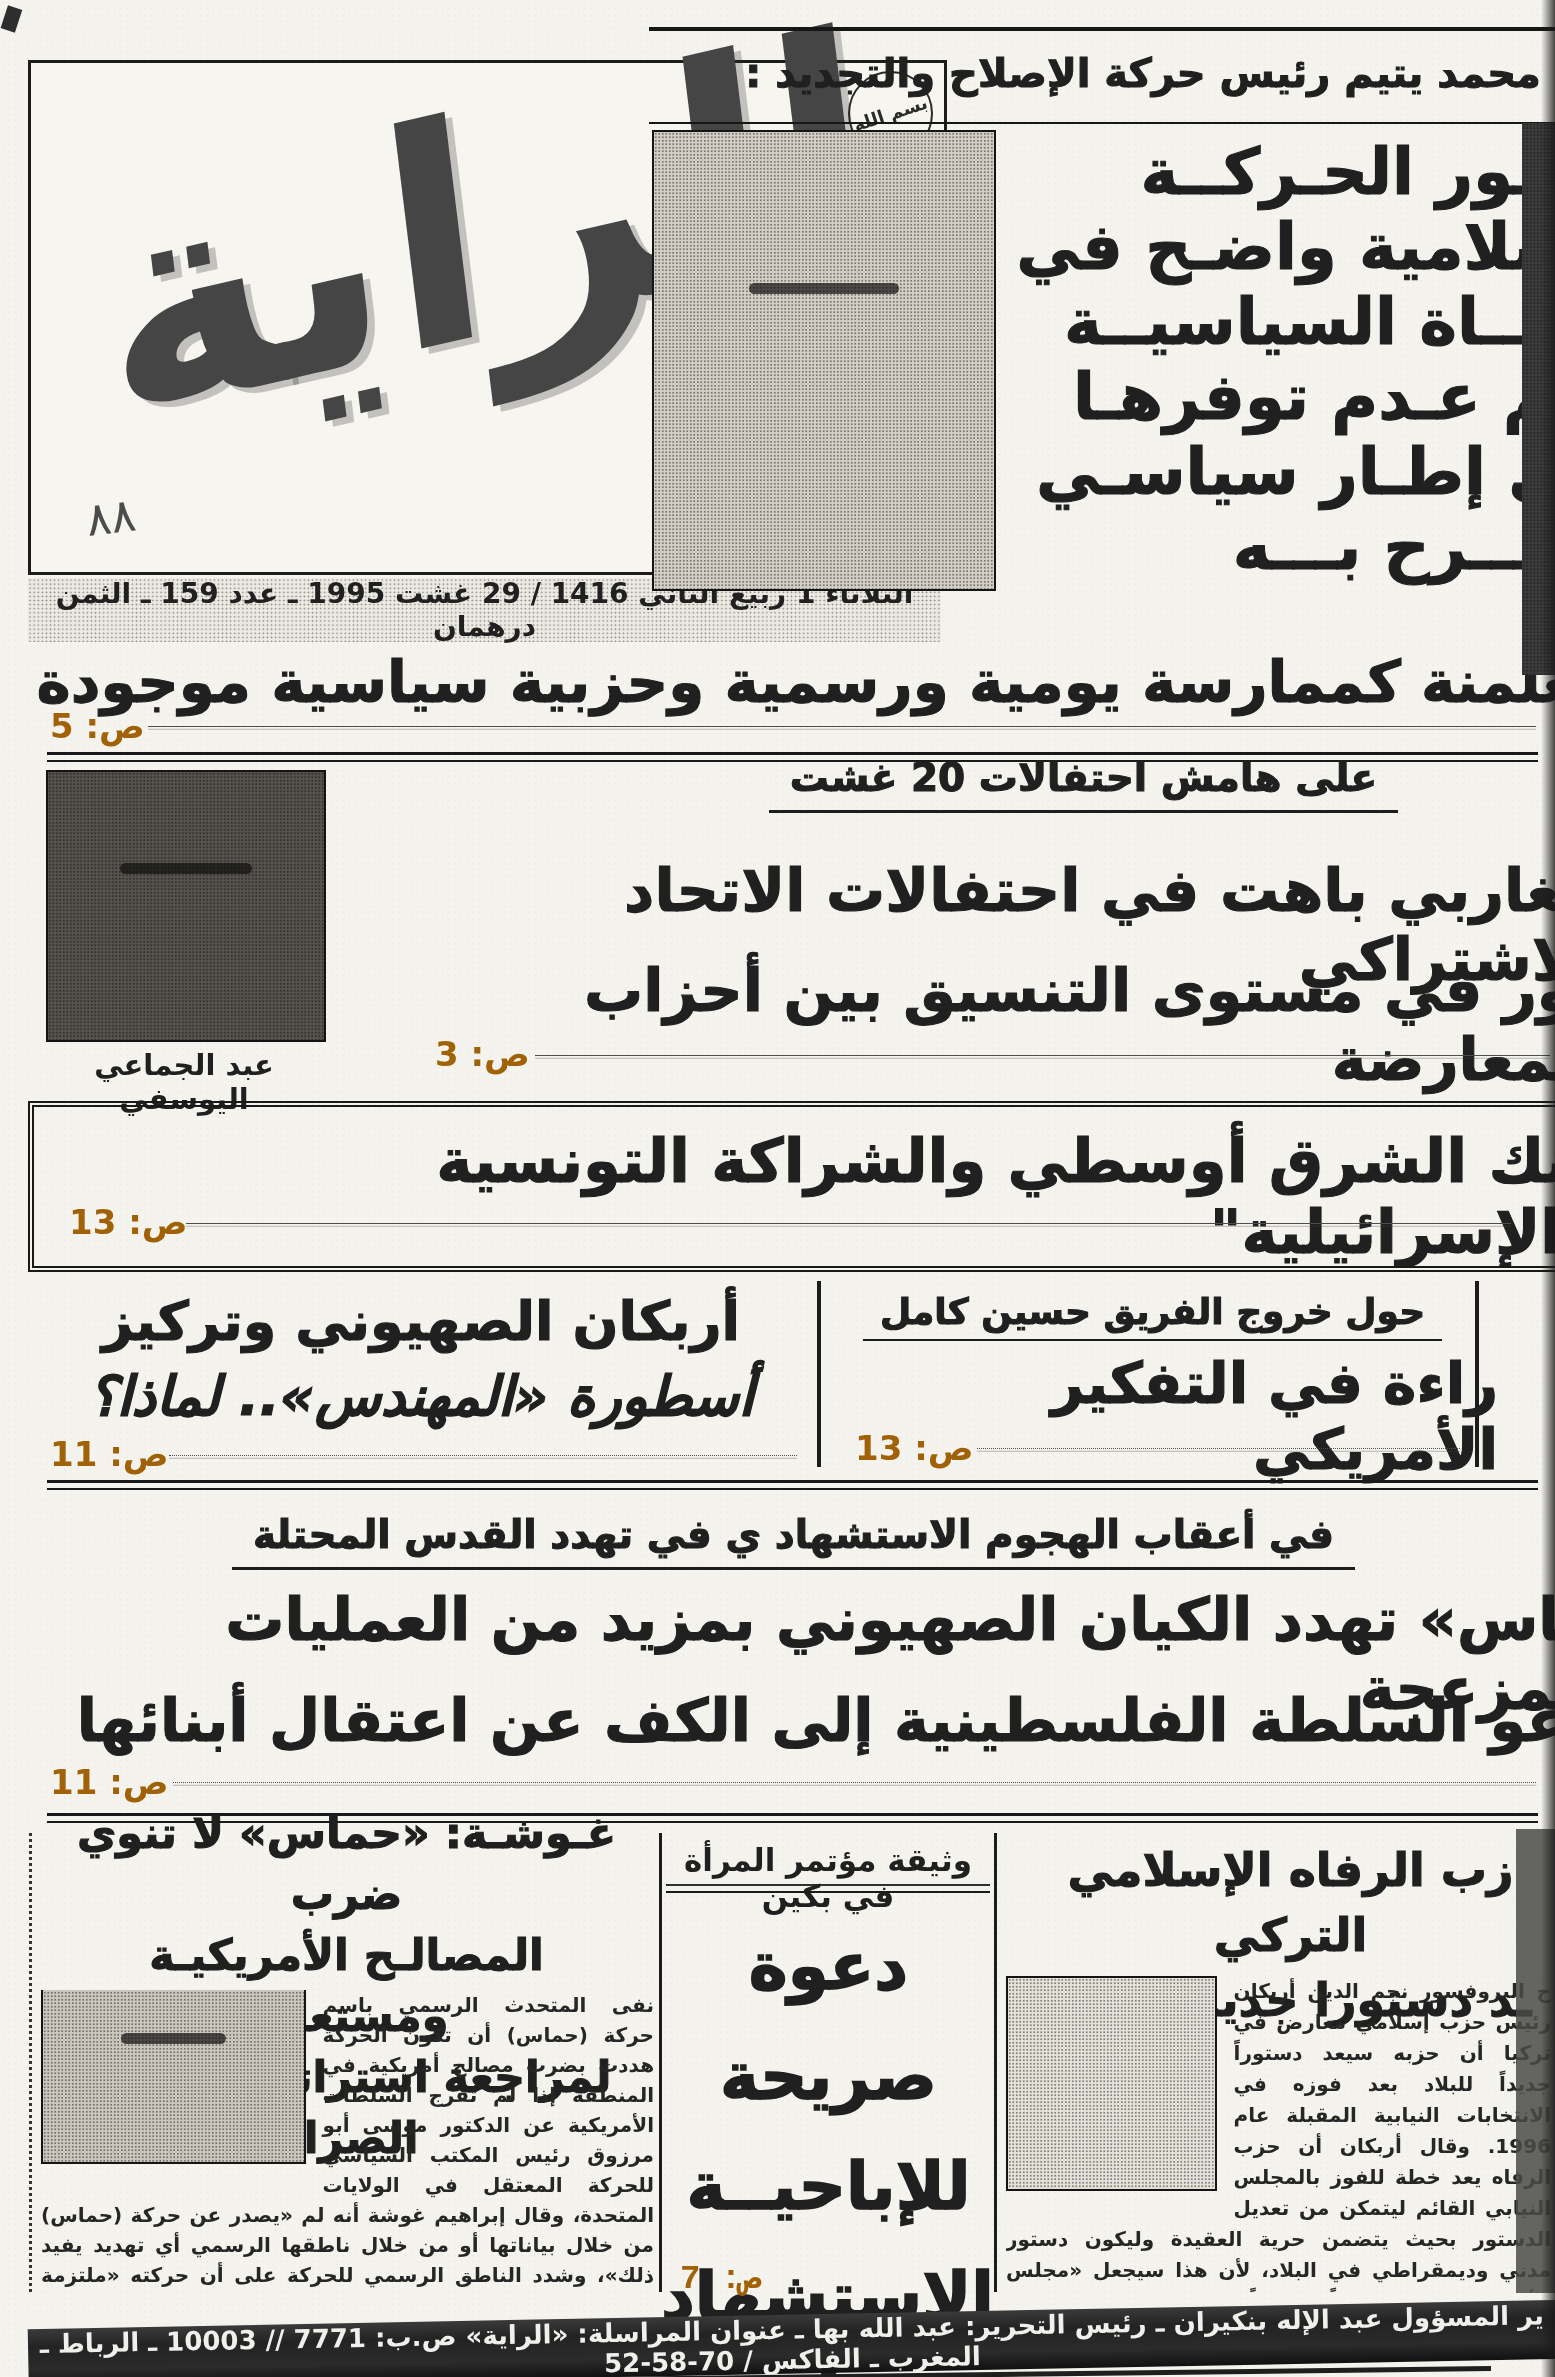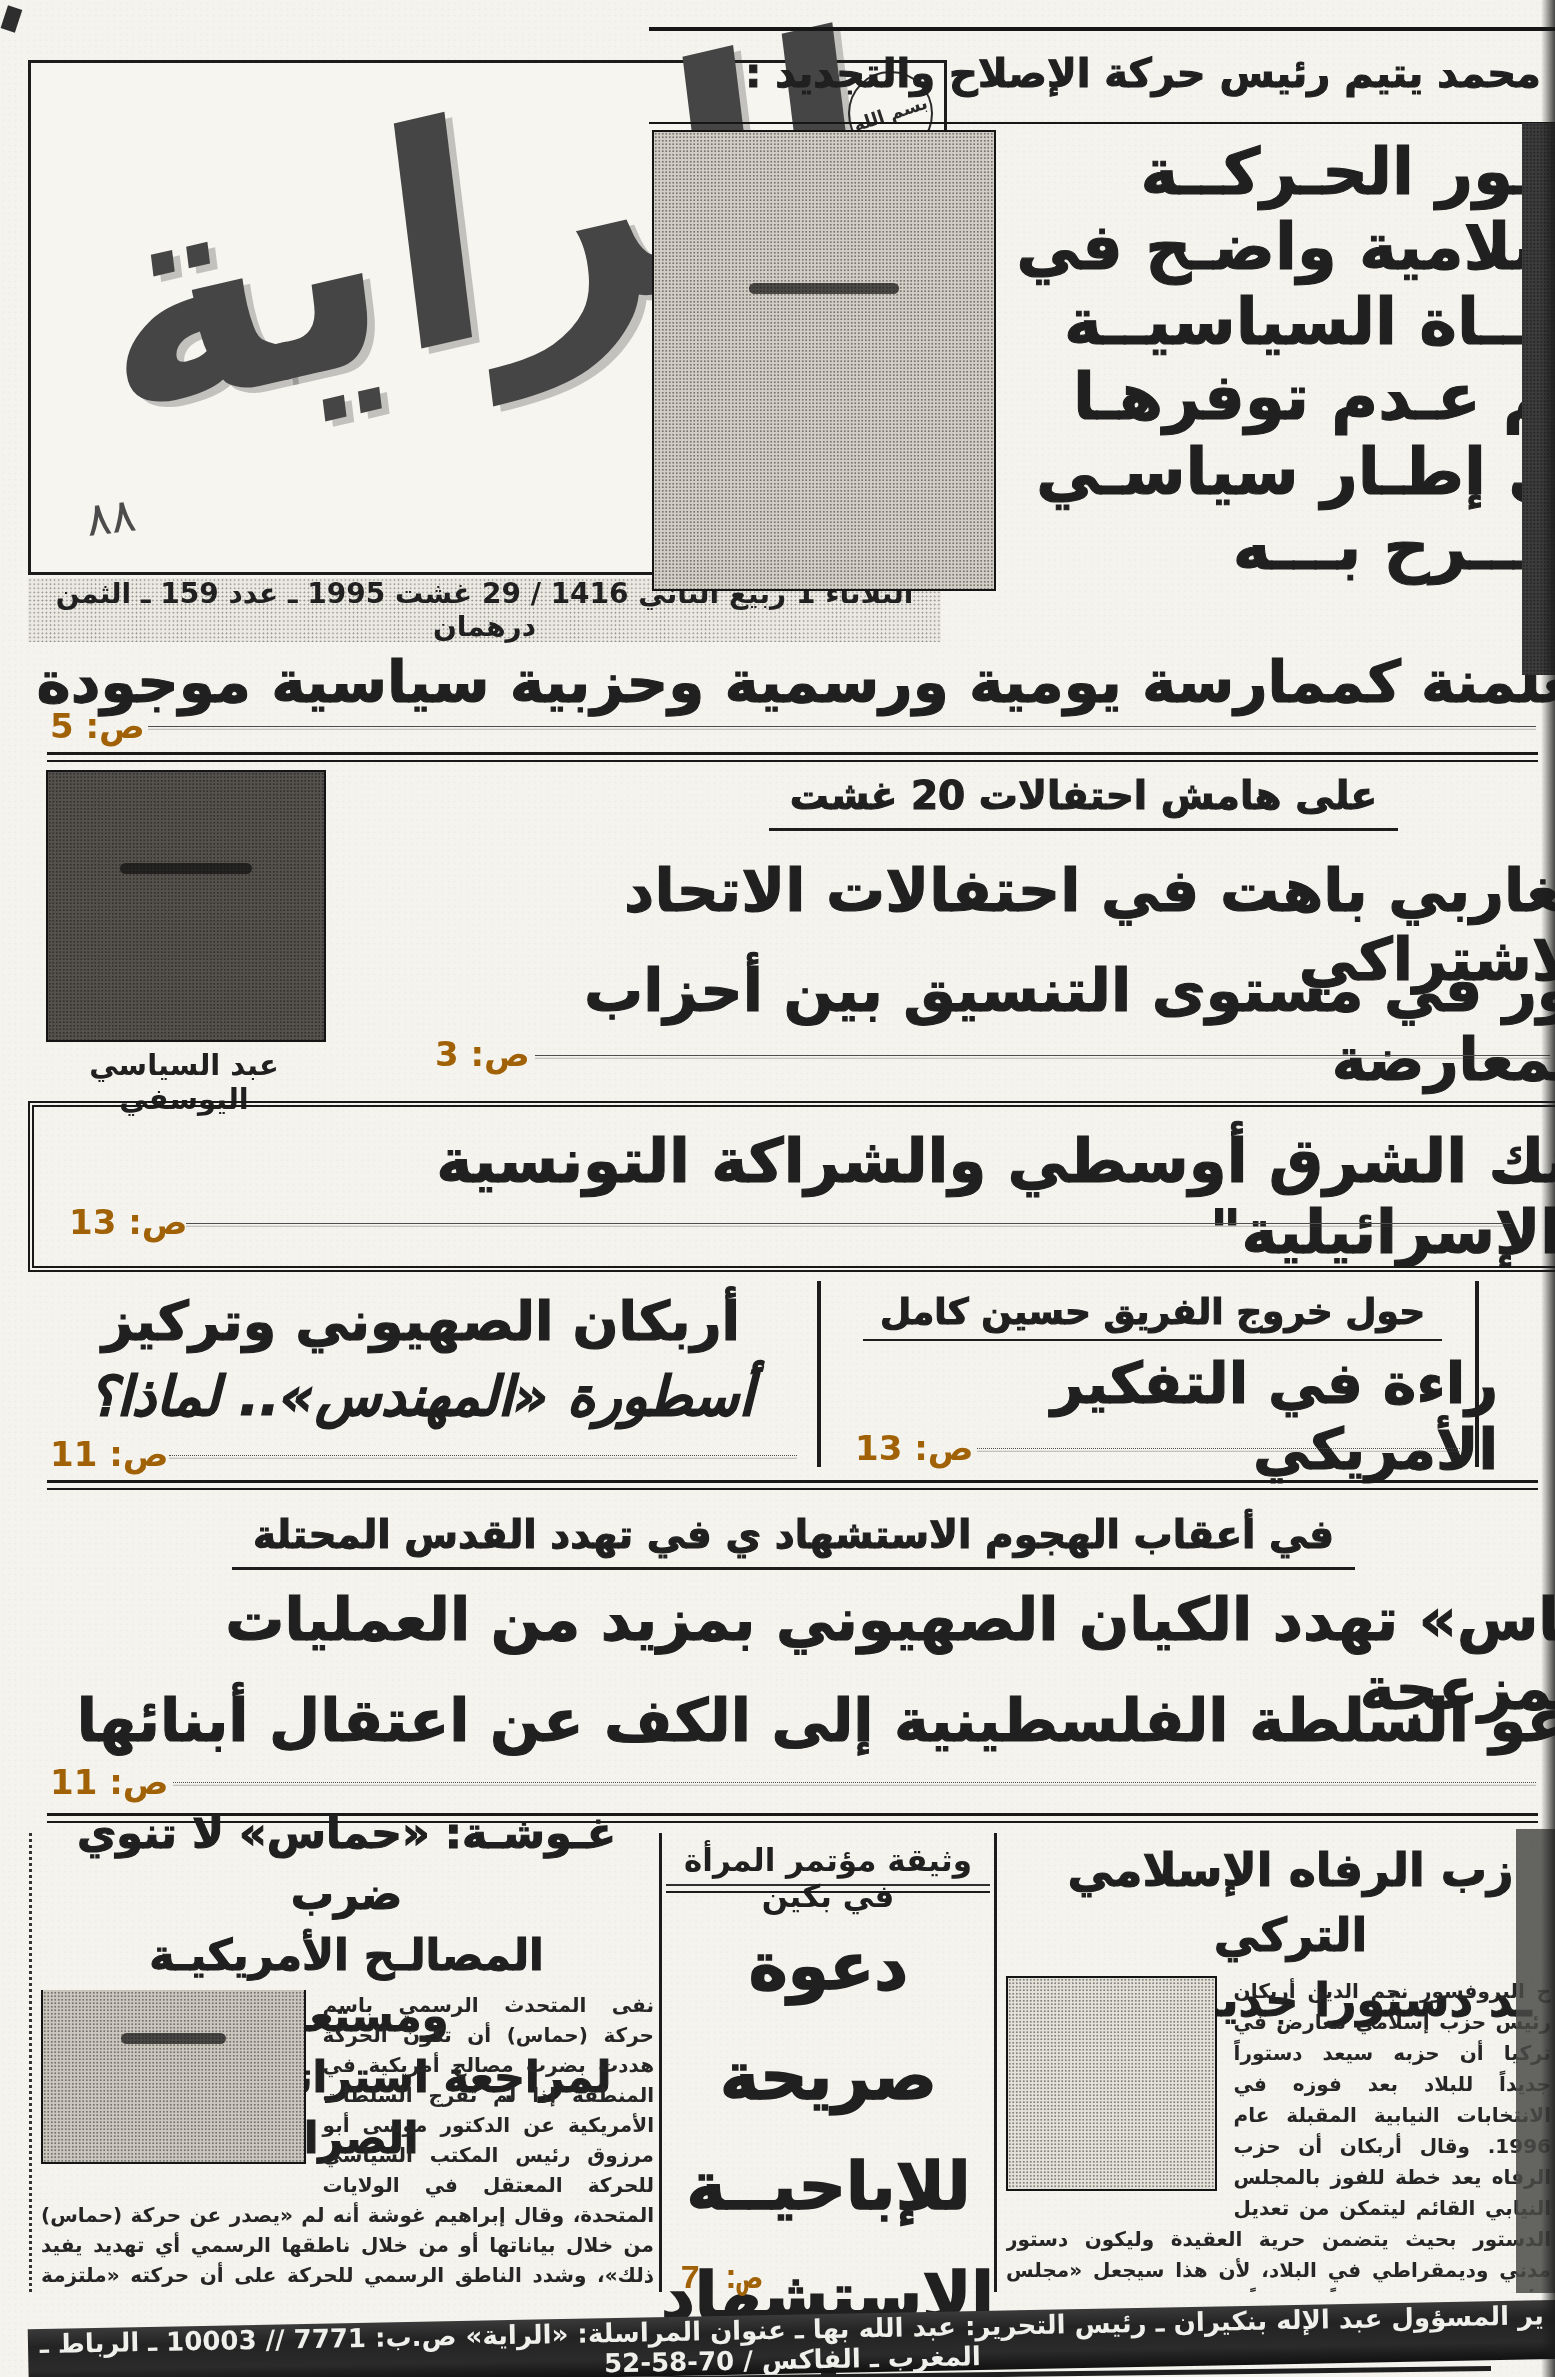--- a/index.html
+++ b/index.html
@@ -100,23 +100,23 @@
 
 <div class="abs photo halftone" style="left:46px;top:770px;width:276px;height:268px;
             background-color:#d9d6cf;
             background-image:
               radial-gradient(ellipse 83px 48px at 50% 16%, #55524d 0 60%, rgba(0,0,0,0) 62%),
               radial-gradient(ellipse 86px 104px at 50% 40%, #d9d5cc 0 60%, rgba(0,0,0,0) 62%),
               linear-gradient(180deg,#b5b2ab 0%,#c6c3bc 28%,#e6e4dc 60%,#f1f0ea 100%);">
   <div class="dots"></div>
   <div class="glasses" style="left:26%;top:34%;width:48%;"></div>
 </div>
-<div class="abs rtl center b ink" style="left:46px;top:1048px;width:276px;font-size:29px;">عبد السياسي اليوسفي</div>
-
-<div class="abs rtl center" style="left:690px;top:773px;width:787px;text-decoration:underline;">
+<div class="abs rtl center b ink" style="left:46px;top:1048px;width:276px;font-size:29px;">عبد الجماعي اليوسفي</div>
+
+<div class="abs rtl center" style="left:690px;top:755px;width:787px;text-decoration:underline;">
   <span class="kicker-underline b ink heavy" style="font-size:39px;">على هامش احتفالات 20 غشت</span>
 </div>
 
 <div class="abs rtl right b ink heavy" style="left:331px;top:856px;width:1265px;font-size:59px;">مغاربي باهت في احتفالات الاتحاد الاشتراكي</div>
 <div class="abs rtl right b ink heavy" style="left:331px;top:956px;width:1265px;font-size:59px;">تور في مستوى التنسيق بين أحزاب المعارضة</div>
 
 <div class="abs pageref" style="left:435px;top:1034px;">ص: 3</div>
 <div class="abs refline" style="left:535px;top:1055px;width:1015px;"></div>
 
 <div class="abs" style="left:28px;top:1101px;width:1528px;height:159px;border:6.2px double #191919;overflow:hidden;">

